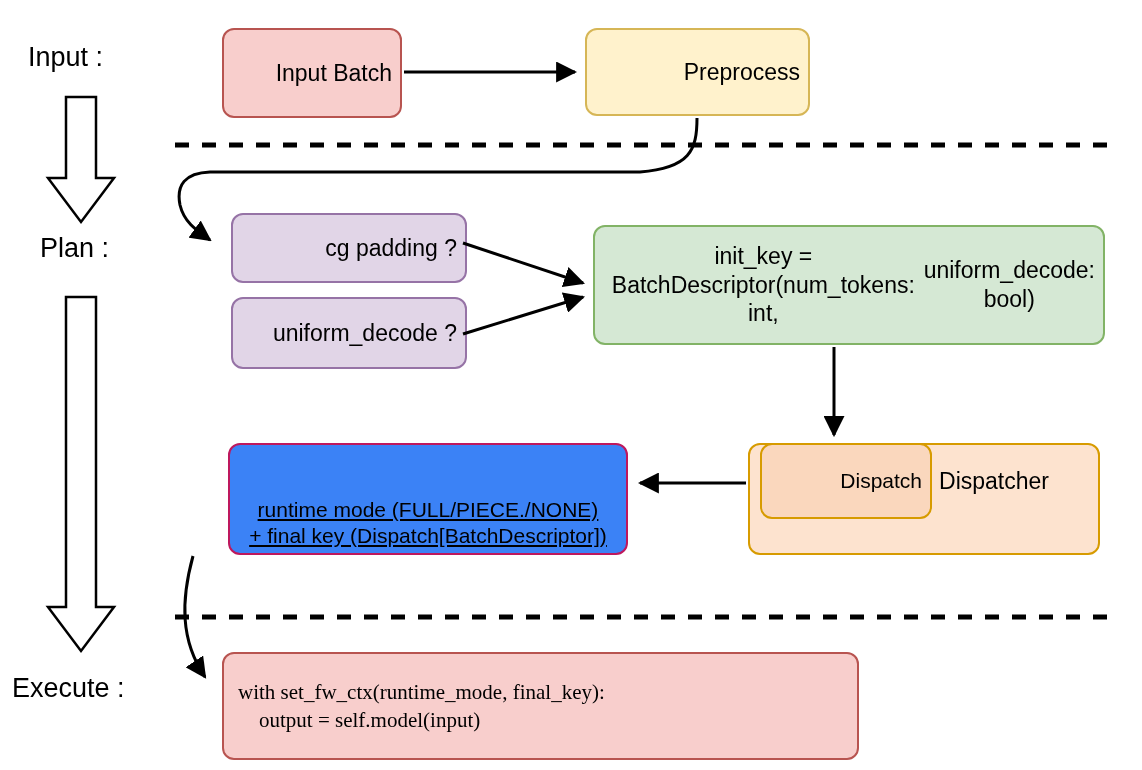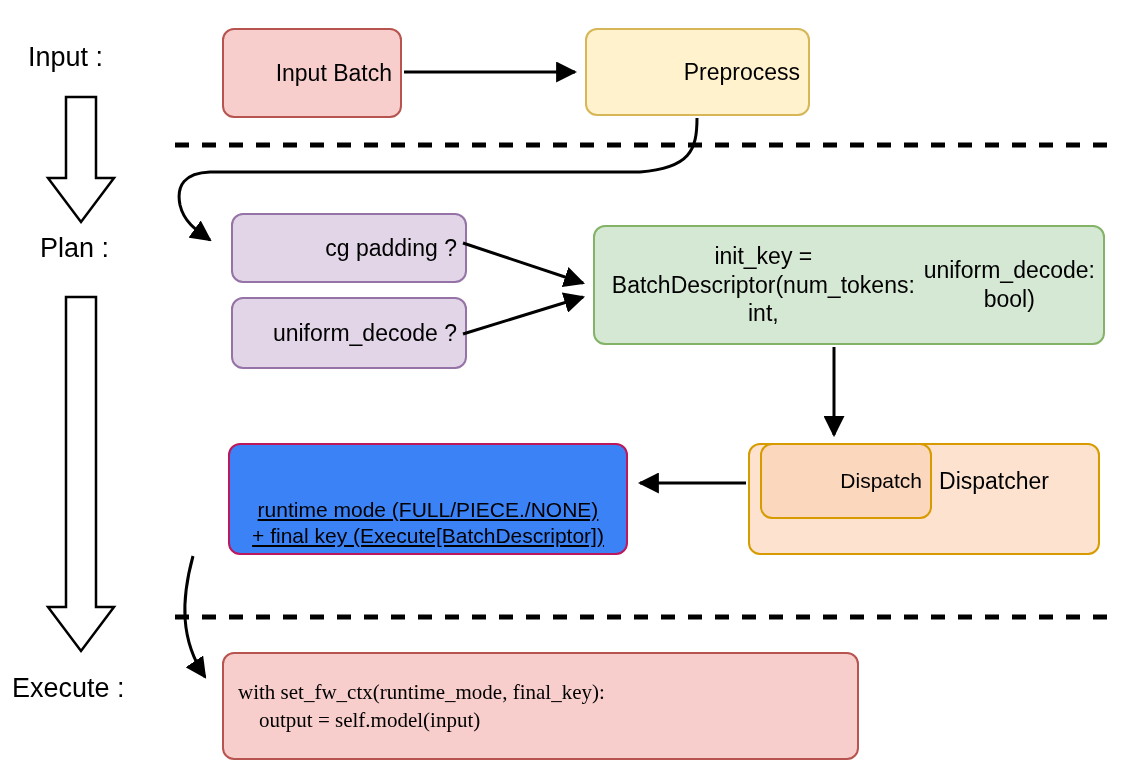--- a/index.html
+++ b/index.html
@@ -54,21 +54,21 @@
     <span>uniform_decode ?</span>
   </div>
 
   <div class="node green" style="left:593px; top:225px; width:512px; height:120px;flex-direction:row;">
     <span>init_key = BatchDescriptor(num_tokens: int,</span>
     <span>uniform_decode: bool)</span>
   </div>
 
   <div class="node blue" style="left:228px; top:443px; width:400px; height:112px;flex-direction:column;font-size:21px;">
     <span>runtime mode (FULL/PIECE./NONE)</span>
-    <span>+ final key (Execute[BatchDescriptor])</span>
+    <span>+ final key (Dispatch[BatchDescriptor])</span>
   </div>
 
   <div class="node orange-outer" style="left:748px; top:443px; width:352px; height:112px;
         justify-content:flex-end;align-items:center;flex-direction:column;
         padding-right:14px;padding-top:14px;">
     <div style="margin-left:auto;margin-right:0;text-align:center;width:180px;position:absolute;right:14px;top:22px;">
       <span style="display:block">Dispatcher</span>
     </div>
   </div>
 

